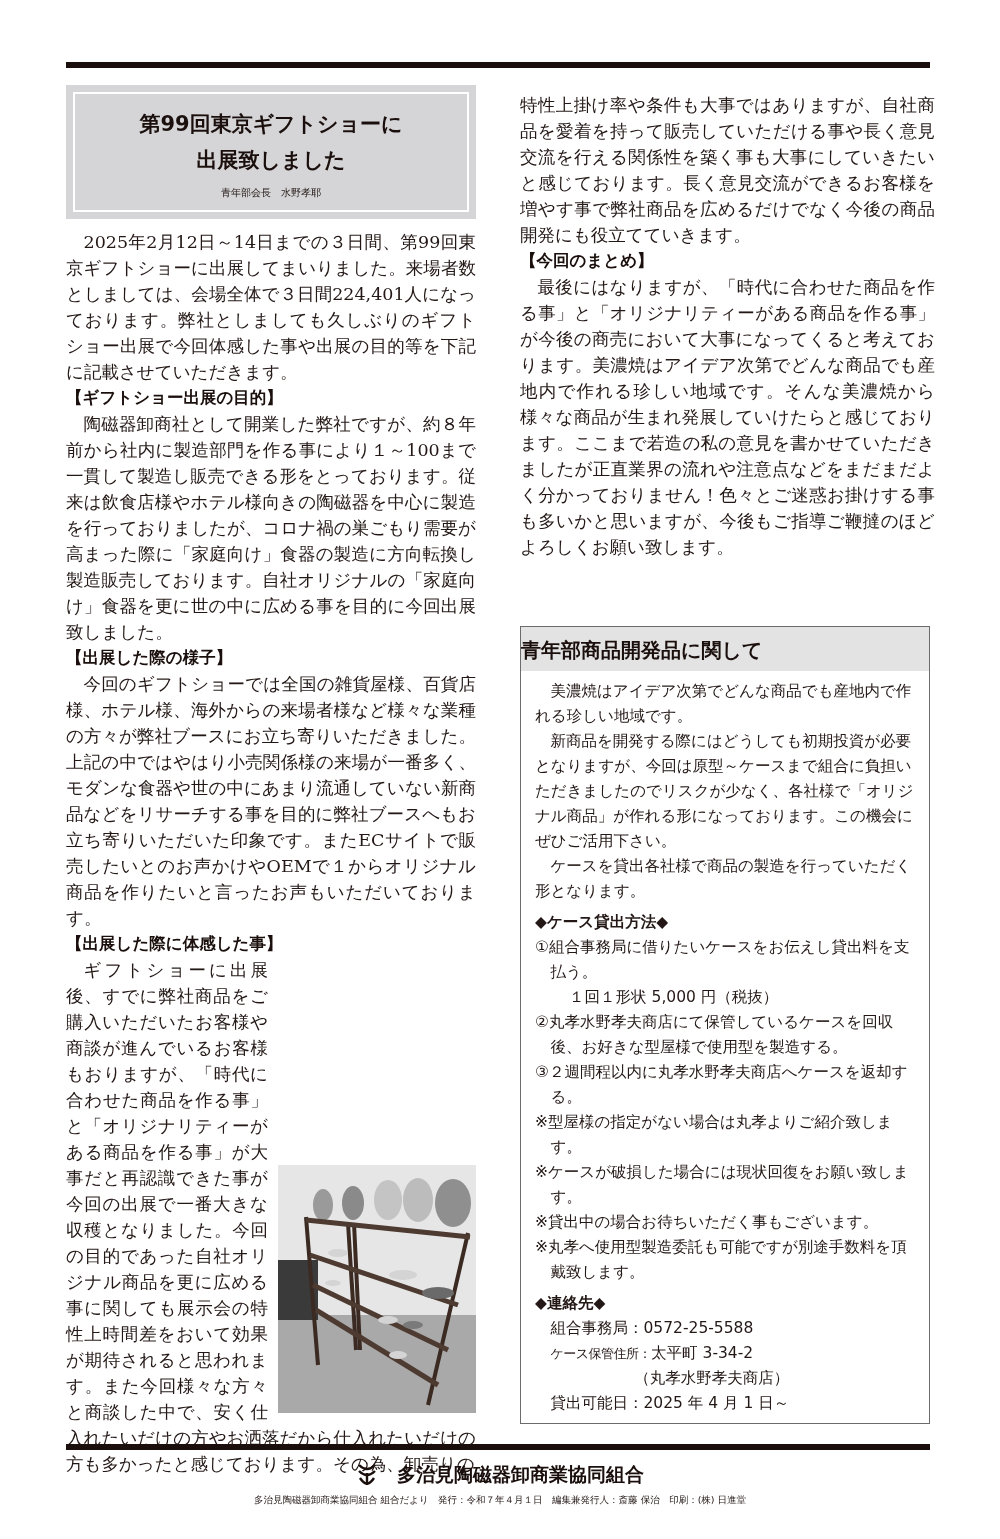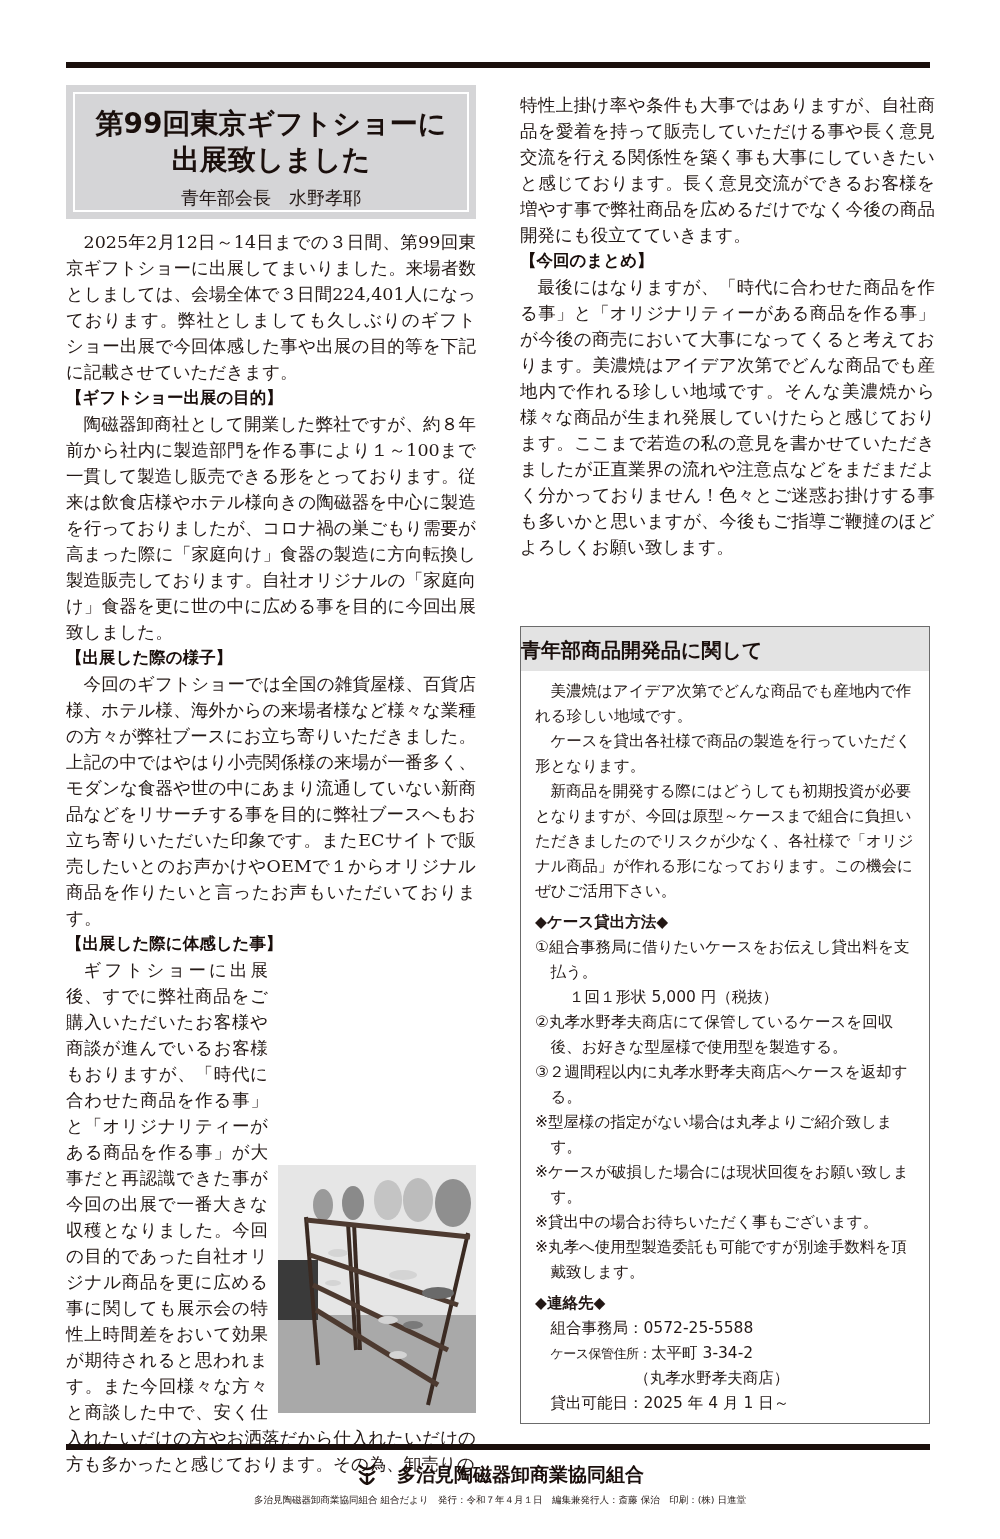--- a/index.html
+++ b/index.html
@@ -6,22 +6,22 @@
   body { width: 1000px; height: 1539px; position: relative; overflow: hidden; color: #231815; }
   .rule { position: absolute; left: 66px; width: 864px; height: 6px; background: #1a0f0c; }
   .rule.top { top: 62px; }
   .rule.bottom { top: 1444px; }
 
   .col-left { position: absolute; left: 66px; top: 85px; width: 410px; }
   .col-right { position: absolute; left: 520px; top: 92px; width: 415px; }
 
   .title-box { background: #d5d5d7; padding: 7px; box-sizing: border-box; width: 410px; height: 134px; }
   .title-inner { border: 2px solid #ffffff; height: 100%; box-sizing: border-box; text-align: center; padding-top: 12px; }
-  .title-line { font-family: "DejaVu Sans", sans-serif; font-weight: bold; font-size: 28px; line-height: 36px; color: #1a0f0c; letter-spacing: 0px; }
-  .author { font-family: "DejaVu Sans", sans-serif; font-size: 18px; margin-top: 8px; color: #231815; }
+  .title-line { font-family: "DejaVu Sans", sans-serif; font-weight: bold; font-size: 21px; line-height: 36px; color: #1a0f0c; letter-spacing: 0px; }
+  .author { font-family: "DejaVu Sans", sans-serif; font-size: 10px; margin-top: 8px; color: #231815; }
 
   .body-text { font-family: "DejaVu Serif", serif; font-size: 17.5px; line-height: 26px; color: #231815; text-align: justify; }
   .body-text p { margin: 0; text-indent: 1em; }
   .heading { font-family: "DejaVu Sans", sans-serif; font-weight: bold; font-size: 16.5px; line-height: 26px; margin: 0; color: #1a0f0c; }
 
   .intro { margin-top: 10px; }
   .float-wrap { position: relative; }
   .photo { float: right; width: 198px; height: 248px; margin: 2px 0 0 10px; background: #cfcfcf; position: relative; overflow: hidden; }
   .photo svg { display: block; }
 
@@ -106,22 +106,22 @@
     <p style="text-indent:0">特性上掛け率や条件も大事ではありますが、自社商品を愛着を持って販売していただける事や長く意見交流を行える関係性を築く事も大事にしていきたいと感じております。長く意見交流ができるお客様を増やす事で弊社商品を広めるだけでなく今後の商品開発にも役立てていきます。</p>
     <div class="heading">【今回のまとめ】</div>
     <p>最後にはなりますが、「時代に合わせた商品を作る事」と「オリジナリティーがある商品を作る事」が今後の商売において大事になってくると考えております。美濃焼はアイデア次第でどんな商品でも産地内で作れる珍しい地域です。そんな美濃焼から様々な商品が生まれ発展していけたらと感じております。ここまで若造の私の意見を書かせていただきましたが正直業界の流れや注意点などをまだまだよく分かっておりません！色々とご迷惑お掛けする事も多いかと思いますが、今後もご指導ご鞭撻のほどよろしくお願い致します。</p>
   </div>
 </div>
 
 <div class="info-box">
   <div class="info-head">青年部商品開発品に関して</div>
   <div class="info-body">
     <p>美濃焼はアイデア次第でどんな商品でも産地内で作れる珍しい地域です。</p>
+    <p>新商品を開発する際にはどうしても初期投資が必要となりますが、今回は原型～ケースまで組合に負担いただきましたのでリスクが少なく、各社様で「オリジナル商品」が作れる形になっております。この機会にぜひご活用下さい。</p>
     <p>ケースを貸出各社様で商品の製造を行っていただく形となります。</p>
-    <p>新商品を開発する際にはどうしても初期投資が必要となりますが、今回は原型～ケースまで組合に負担いただきましたのでリスクが少なく、各社様で「オリジナル商品」が作れる形になっております。この機会にぜひご活用下さい。</p>
     <div class="info-sub">◆ケース貸出方法◆</div>
     <div class="item">①組合事務局に借りたいケースをお伝えし貸出料を支払う。</div>
     <div class="price">１回１形状 5,000 円（税抜）</div>
     <div class="item">②丸孝水野孝夫商店にて保管しているケースを回収後、お好きな型屋様で使用型を製造する。</div>
     <div class="item">③２週間程以内に丸孝水野孝夫商店へケースを返却する。</div>
     <div class="item">※型屋様の指定がない場合は丸孝よりご紹介致します。</div>
     <div class="item">※ケースが破損した場合には現状回復をお願い致します。</div>
     <div class="item">※貸出中の場合お待ちいただく事もございます。</div>
     <div class="item">※丸孝へ使用型製造委託も可能ですが別途手数料を頂戴致します。</div>
     <div class="info-sub">◆連絡先◆</div>

